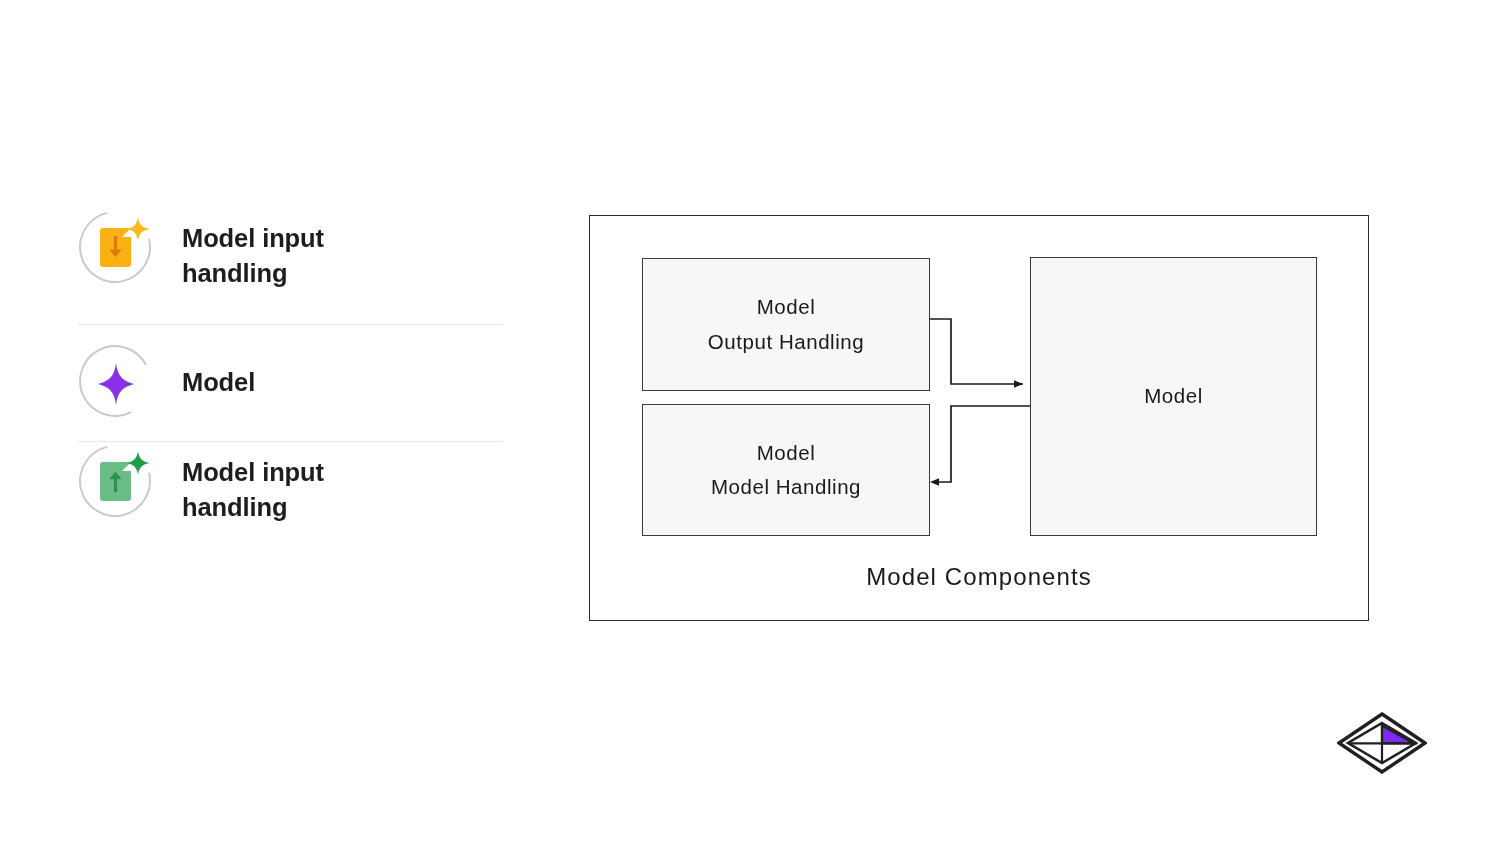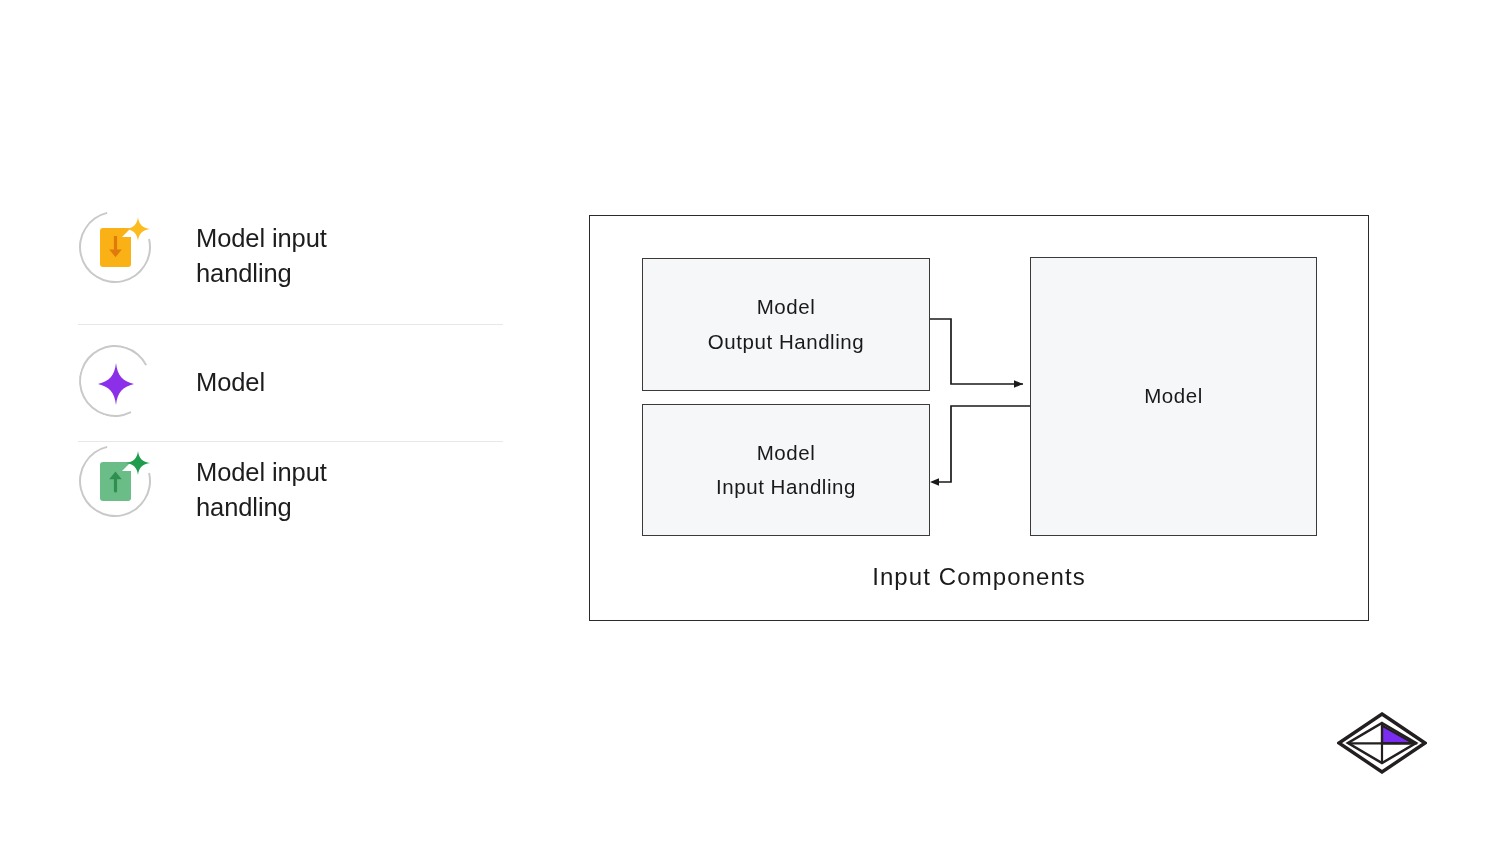--- a/index.html
+++ b/index.html
@@ -87,23 +87,23 @@
   }
   .spark.amber-spark { left: 48px; top: 7px; }
   .spark.green-spark { left: 48px; top: 7px; }
 
   .star-purple {
     position: absolute;
     left: 20px; top: 19px;
   }
 
   .legend-label {
-    margin-left: 40px;
+    margin-left: 26px;
     font-size: 25.5px;
-    font-weight: 400;
+    font-weight: 700;
     color: #1d1d1f;
     line-height: 1.38;
     letter-spacing: -0.1px;
     padding-top: 13px;
     white-space: pre-line;
   }
   .legend-row.row-model .legend-label { padding-top: 0; }
 
   .divider {
     width: 425px;
@@ -231,41 +231,41 @@
 <div id="diagram">
   <div class="outer-box"></div>
 
   <div class="node" id="node-input">
     <span>Model</span>
     <span>Output Handling</span>
   </div>
 
   <div class="node" id="node-output">
     <span>Model</span>
-    <span>Input Handling</span>
+    <span>Model Handling</span>
   </div>
 
   <div class="node" id="node-model">
     <span>Model</span>
   </div>
 
   <svg id="connectors" viewBox="0 0 780 406">
 
     <g>
       <path d="M341 104 L362 104 L362 169 L434 169" fill="none" stroke="#1a1a1a" stroke-width="1.7"></path>
       <path d="M434 169 L425 165.2 L425 172.8 Z" fill="#1a1a1a"></path>
     </g>
 
     <g>
       <path d="M441 191 L362 191 L362 267 L350 267" fill="none" stroke="#1a1a1a" stroke-width="1.7"></path>
       <path d="M341 267 L350 263.2 L350 270.8 Z" fill="#1a1a1a"></path>
     </g>
   </svg>
 
-  <div class="container-label">Input Components</div>
+  <div class="container-label">Model Components</div>
 </div>
 
 <svg id="logo" viewBox="0 0 90 62">
 
   <path d="M45 2 L88 31 L45 60 L2 31 Z" fill="none" stroke="#231f20" stroke-width="3.4"></path>
 
   <path d="M45 11 L79 31 L45 51 L11 31 Z" fill="#ffffff" stroke="#231f20" stroke-width="2.6"></path>
 
   <path d="M45 13.5 L76.5 31.3 L45 31.3 Z" fill="#7a2df0"></path>
   <path d="M45 13.5 L76.5 31.3 L45 31.3 Z" fill="none" stroke="#231f20" stroke-width="2.2"></path>

